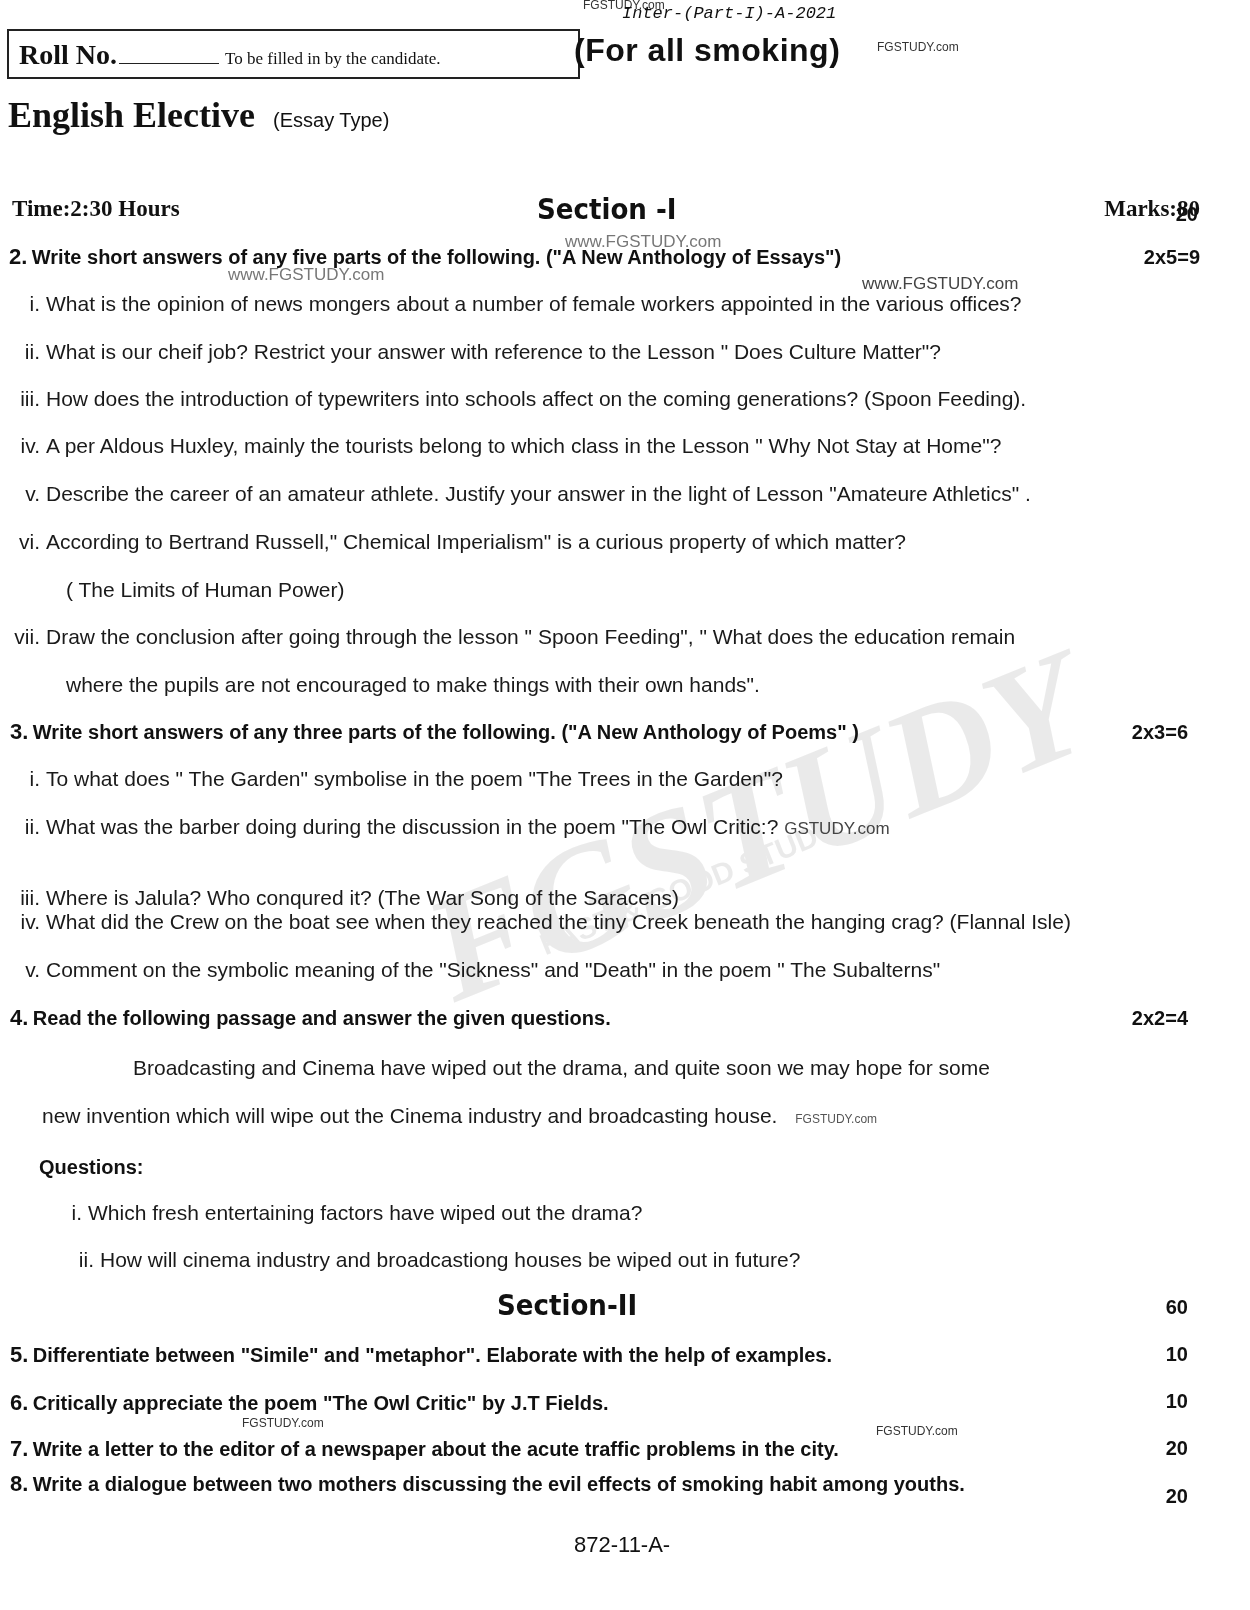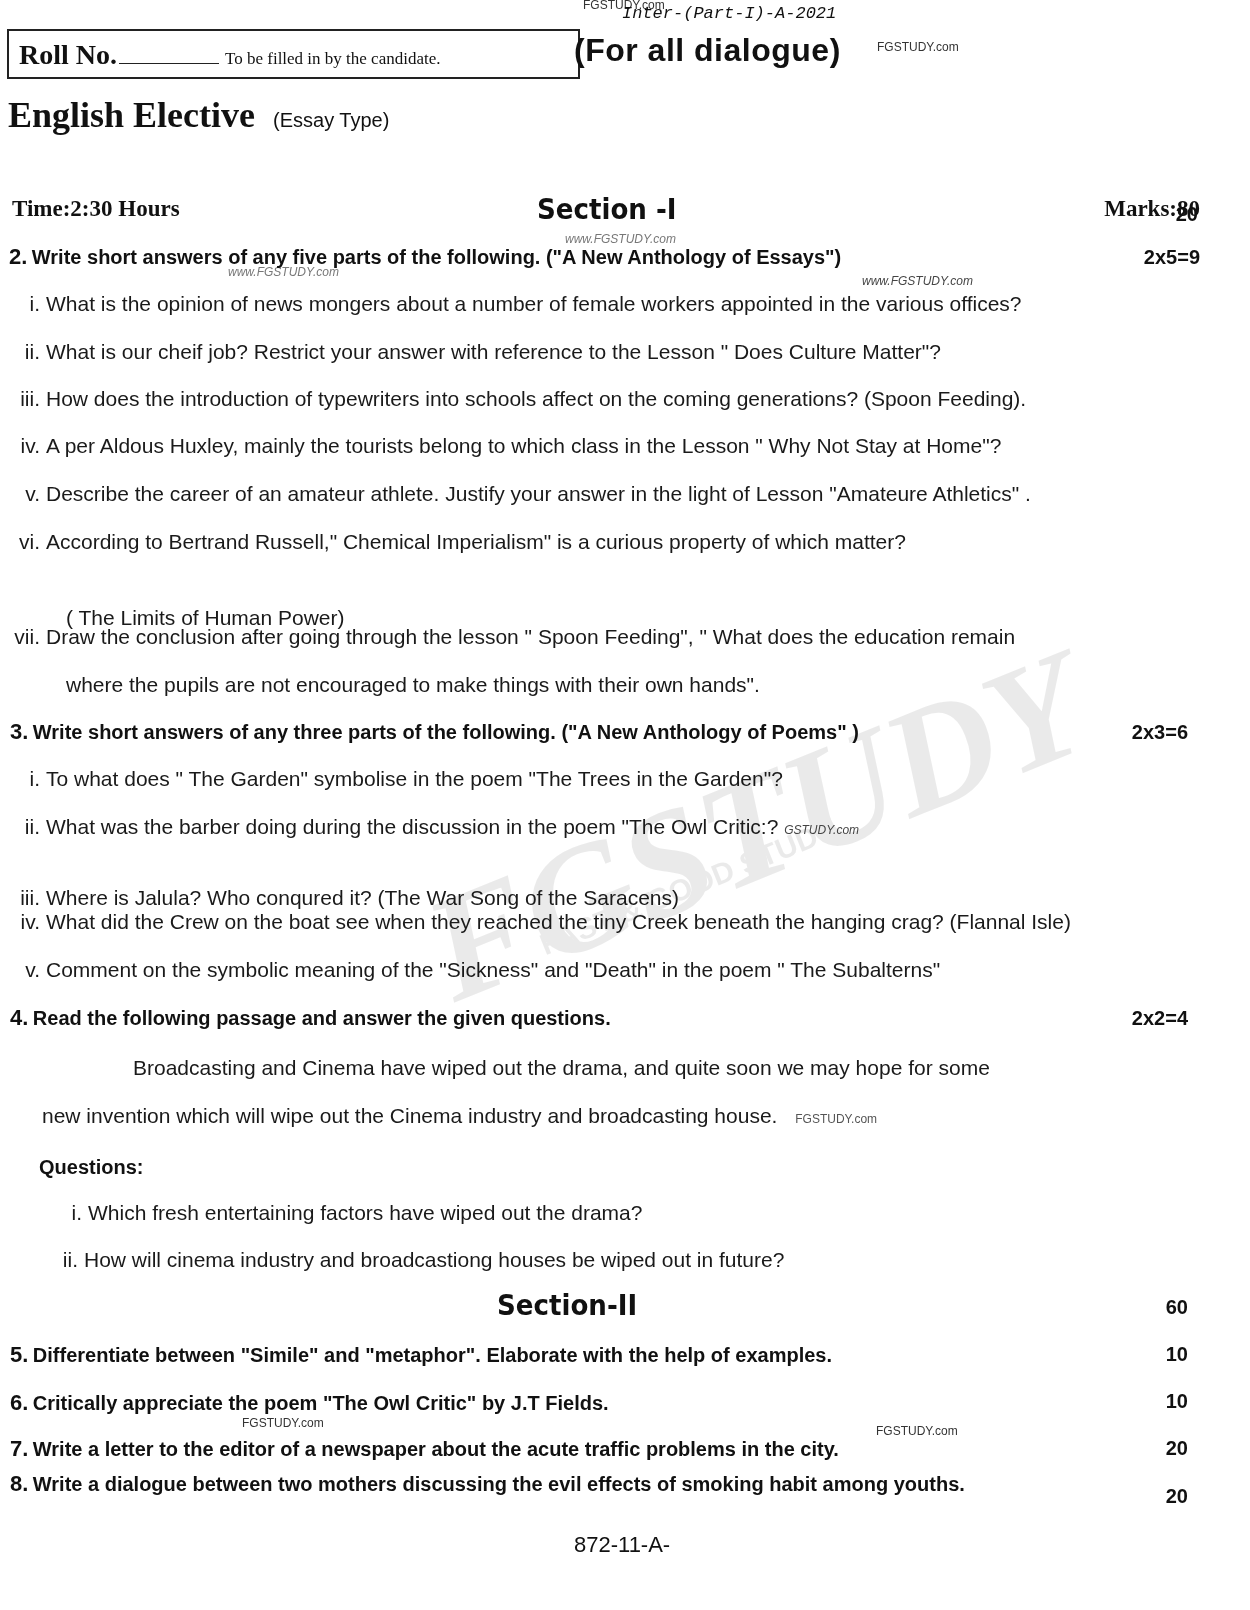--- a/index.html
+++ b/index.html
@@ -1,20 +1,20 @@
 <!DOCTYPE html>
 <html><head>
 <meta charset="utf-8">
 <style>
   html, body { margin: 0; padding: 0; background: #ffffff; }
   body { width: 1250px; height: 1610px; position: relative; overflow: hidden; color: #111; font-family: "Liberation Sans", sans-serif; }
   .abs { position: absolute; white-space: nowrap; }
   .serif { font-family: "Liberation Serif", serif; }
   .wm-small { font-family: "Liberation Sans", sans-serif; font-size: 12px; color: #333; }
-  .wm-tiny { font-family: "Liberation Sans", sans-serif; font-size: 12px; color: #777; font-style: italic; }
+  .wm-tiny { font-family: "Liberation Sans", sans-serif; font-size: 17px; color: #777; }
   .roll-box { position: absolute; left: 7px; top: 29px; width: 573px; height: 50px; border: 2px solid #222; box-sizing: border-box; }
   .roll-label { position: absolute; left: 10px; top: 8px; font-family: "Liberation Serif", serif; font-weight: bold; font-size: 28px; }
   .roll-line { display: inline-block; width: 100px; border-bottom: 1.5px solid #222; margin-left: 2px; height: 22px; vertical-align: baseline; }
   .roll-note { font-family: "Liberation Serif", serif; font-size: 17px; font-weight: normal; margin-left: 6px; }
   .session { font-weight: bold; font-size: 32px; letter-spacing: 0.5px; }
   .title { font-weight: bold; font-size: 36px; font-family: Liberation Serif, serif; }
   .title-sub { font-size: 20px; font-weight: normal; margin-left: 18px; }
   .time, .marks-total { font-family: "Liberation Serif", serif; font-weight: bold; font-size: 23px; margin-top: 34px; }
   .section-head { font-family: "DejaVu Sans", sans-serif; font-weight: bold; font-size: 29px; transform: scaleX(0.9); transform-origin: left; }
   .marks { font-weight: bold; font-size: 20px; }
@@ -36,21 +36,21 @@
 
 <div class="abs wm-small" style="left:583px; top:-2px;">FGSTUDY.com</div>
 <div class="abs serif" style="left:622px; top:4px; font-style:italic; font-size:17px;font-family:Liberation Mono, monospace;">Inter-(Part-I)-A-2021</div>
 
 <div class="roll-box">
   <div class="roll-label">
     <span>Roll No.</span><span class="roll-line"></span><span class="roll-note">To be filled in by the candidate.</span>
   </div>
 </div>
 
-<div class="abs session" style="left:574px; top:32px;">(For all dialogue)</div>
+<div class="abs session" style="left:574px; top:32px;">(For all smoking)</div>
 <div class="abs wm-small" style="left:877px; top:40px;">FGSTUDY.com</div>
 
 <div class="abs" style="left:8px; top:94px;">
   <span class="title">English Elective</span><span class="title-sub">(Essay Type)</span>
 </div>
 
 <div class="abs time" style="left:12px; top:162px;">Time:2:30 Hours</div>
 <div class="abs marks-total" style="right:50px; top:162px;">Marks:80</div>
 
 <div class="abs section-head" style="left:537px; top:192px;">Section -I</div>
@@ -65,21 +65,21 @@
   <span class="q-main">Write short answers of any five parts of the following. ("A New Anthology of Essays")</span>
 </div>
 <div class="abs marks" style="right:50px; top:246px;">2x5=9</div>
 
 <div class="abs sub" style="left:10px; top:292px;"><span class="sub-num">i.</span><span>What is the opinion of news mongers about a number of female workers appointed in the various offices?</span></div>
 <div class="abs sub" style="left:10px; top:340px;"><span class="sub-num">ii.</span><span>What is our cheif job? Restrict your answer with reference to the Lesson " Does Culture Matter"?</span></div>
 <div class="abs sub" style="left:10px; top:387px;"><span class="sub-num">iii.</span><span>How does the introduction of typewriters into schools affect on the coming generations? (Spoon Feeding).</span></div>
 <div class="abs sub" style="left:10px; top:434px;"><span class="sub-num">iv.</span><span>A per Aldous Huxley, mainly the tourists belong to which class in the Lesson " Why Not Stay at Home"?</span></div>
 <div class="abs sub" style="left:10px; top:482px;"><span class="sub-num">v.</span><span>Describe the career of an amateur athlete. Justify your answer in the light of Lesson "Amateure Athletics" .</span></div>
 <div class="abs sub" style="left:10px; top:530px;"><span class="sub-num">vi.</span><span>According to Bertrand Russell," Chemical Imperialism" is a curious property of which matter?</span></div>
-<div class="abs sub" style="left:66px; top:606px;">( The Limits of Human Power)</div>
+<div class="abs sub" style="left:66px; top:578px;">( The Limits of Human Power)</div>
 <div class="abs sub" style="left:10px; top:625px;"><span class="sub-num">vii.</span><span>Draw the conclusion after going through the lesson " Spoon Feeding", " What does the education remain</span></div>
 <div class="abs sub" style="left:66px; top:673px;">where the pupils are not encouraged to make things with their own hands".</div>
 
 <div class="abs" style="left:10px; top:719px;">
   <span class="q-num">3.</span>
   <span class="q-main">Write short answers of any three parts of the following. ("A New Anthology of Poems" )</span>
 </div>
 <div class="abs marks" style="right:62px; top:721px;">2x3=6</div>
 
 <div class="abs sub" style="left:10px; top:767px;"><span class="sub-num">i.</span><span>To what does " The Garden" symbolise in the poem "The Trees in the Garden"?</span></div>
@@ -95,21 +95,21 @@
 <div class="abs marks" style="right:62px; top:1007px;">2x2=4</div>
 
 <div class="abs sub" style="left:133px; top:1056px;">Broadcasting and Cinema have wiped out the drama, and quite soon we may hope for some</div>
 <div class="abs sub" style="left:42px; top:1104px;">
   <span>new invention which will wipe out the Cinema industry and broadcasting house.</span>
   <span class="wm-small" style="margin-left:12px; color:#555;">FGSTUDY.com</span>
 </div>
 
 <div class="abs" style="left:39px; top:1156px; font-weight:bold; font-size:20px;">Questions:</div>
 <div class="abs sub" style="left:52px; top:1201px;"><span class="sub-num">i.</span><span>Which fresh entertaining factors have wiped out the drama?</span></div>
-<div class="abs sub" style="left:48px; top:1248px;"><span class="sub-num">ii.</span><span>How will cinema industry and broadcastiong houses be wiped out in future?</span></div>
+<div class="abs sub" style="left:64px; top:1248px;"><span class="sub-num">ii.</span><span>How will cinema industry and broadcastiong houses be wiped out in future?</span></div>
 
 <div class="abs section-head" style="left:497px; top:1288px;">Section-II</div>
 <div class="abs marks" style="right:62px; top:1296px;">60</div>
 
 <div class="abs" style="left:10px; top:1342px;">
   <span class="q-num">5.</span>
   <span class="q-main">Differentiate between "Simile" and "metaphor". Elaborate with the help of examples.</span>
 </div>
 <div class="abs marks" style="right:62px; top:1343px;">10</div>
 

